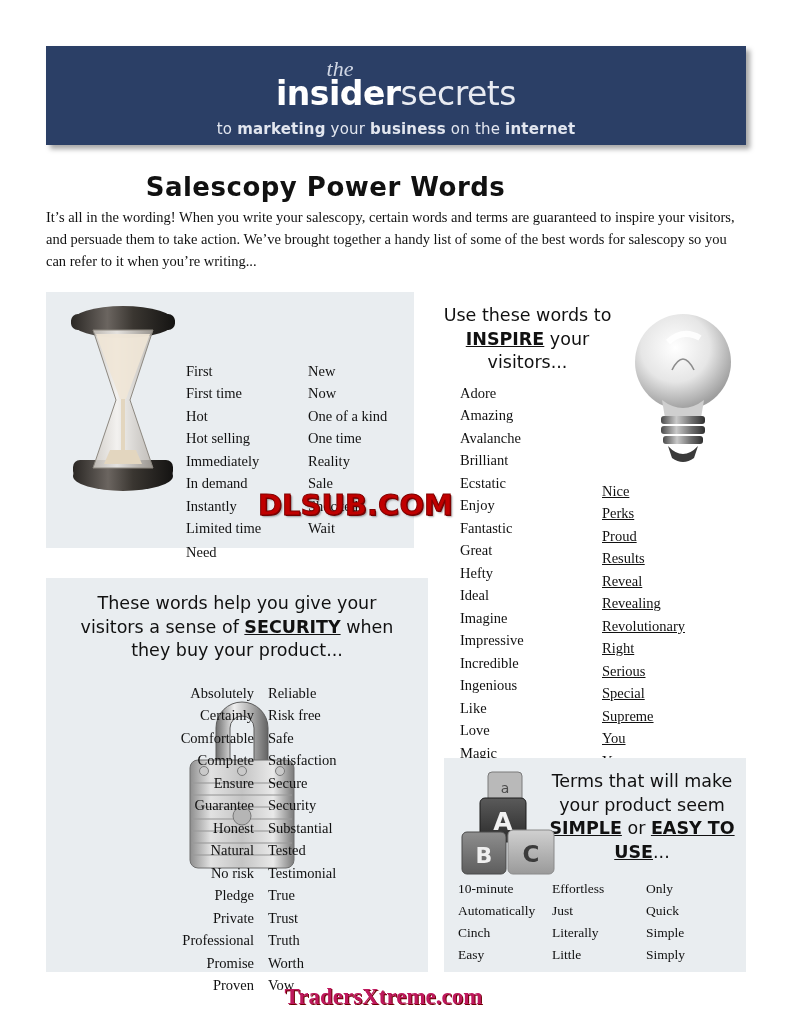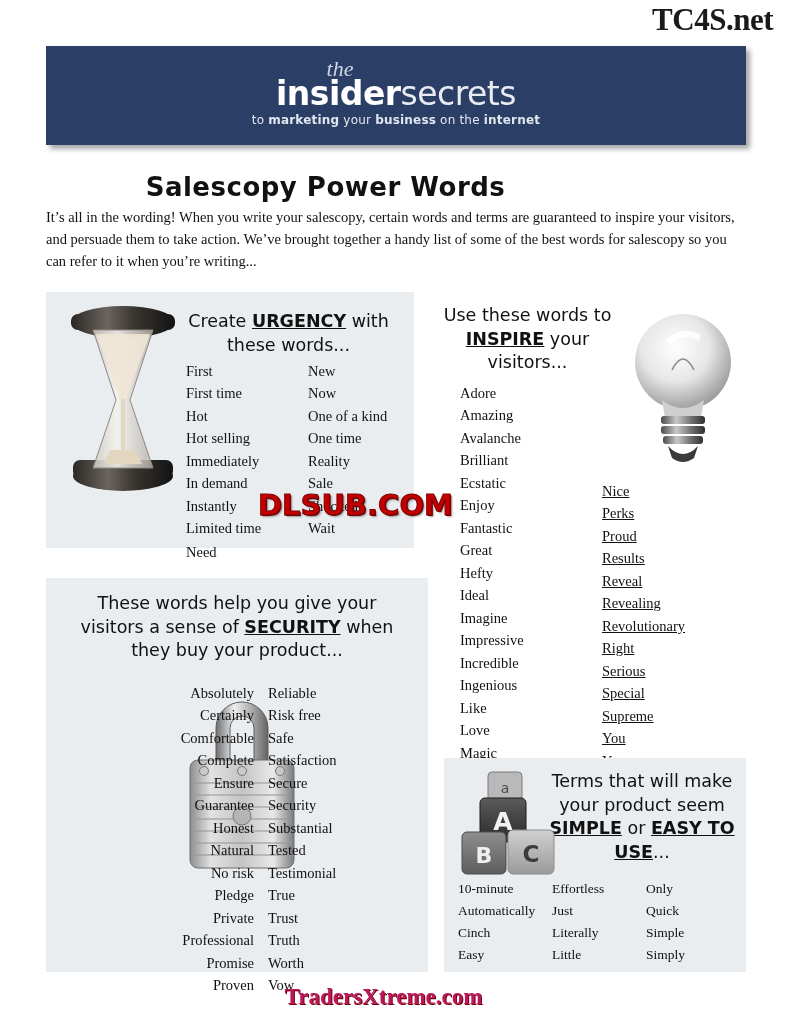--- a/index.html
+++ b/index.html
@@ -69,23 +69,23 @@
   }
   .banner-main .bold {
     font-weight: bold;
     color: #ffffff;
   }
   .banner-main .light {
     font-weight: normal;
     color: #e8ebf2;
   }
   .banner-sub {
-    font-size: 12px;
+    font-size: 15px;
     color: #e2e6ef;
-    margin-top: 1px;
+    margin-top: 8px;
     letter-spacing: 0.2px;
   }
   .banner-sub b { font-weight: bold; }
 
   
   .page-title {
     position: absolute;
     top: 172px;
     left: 0;
     width: 651px;
@@ -298,42 +298,38 @@
     font-size: 23px;
     color: #be185d;
     text-shadow: 1px 1px 0 #6b0000;
   }
 </style>
 </head>
 <body>
 
 <div class="page">
 
-  <div class="top-watermark">TC4S.net</div>
 
   <div class="banner">
     <div class="banner-inner">
       <span class="banner-the">the</span>
       <div class="banner-main">
         <span class="bold">insider</span><span class="light">secrets</span>
       </div>
       <div class="banner-sub">
         <span>to </span><b>marketing</b><span> your </span><b>business</b><span> on the </span><b>internet</b>
       </div>
     </div>
   </div>
 
   <div class="page-title">Salescopy Power Words</div>
 
   <div class="intro">It’s all in the wording! When you write your salescopy, certain words and terms are guaranteed to inspire your visitors, and persuade them to take action. We’ve brought together a handy list of some of the best words for salescopy so you can refer to it when you’re writing...</div>
 
   <div class="panel" id="urgency-panel">
-    <div class="panel-heading">
-      <span>Create </span><u>URGENCY</u><span> with these words...</span>
-    </div>
 
     <svg class="hourglass" viewBox="0 0 130 200">
       <defs>
         <linearGradient id="hgWood" x1="0" y1="0" x2="1" y2="0">
           <stop offset="0%" stop-color="#2a2724"></stop>
           <stop offset="35%" stop-color="#6b6560"></stop>
           <stop offset="60%" stop-color="#3a3631"></stop>
           <stop offset="100%" stop-color="#141312"></stop>
         </linearGradient>
         <linearGradient id="hgGlass" x1="0" y1="0" x2="1" y2="0">

